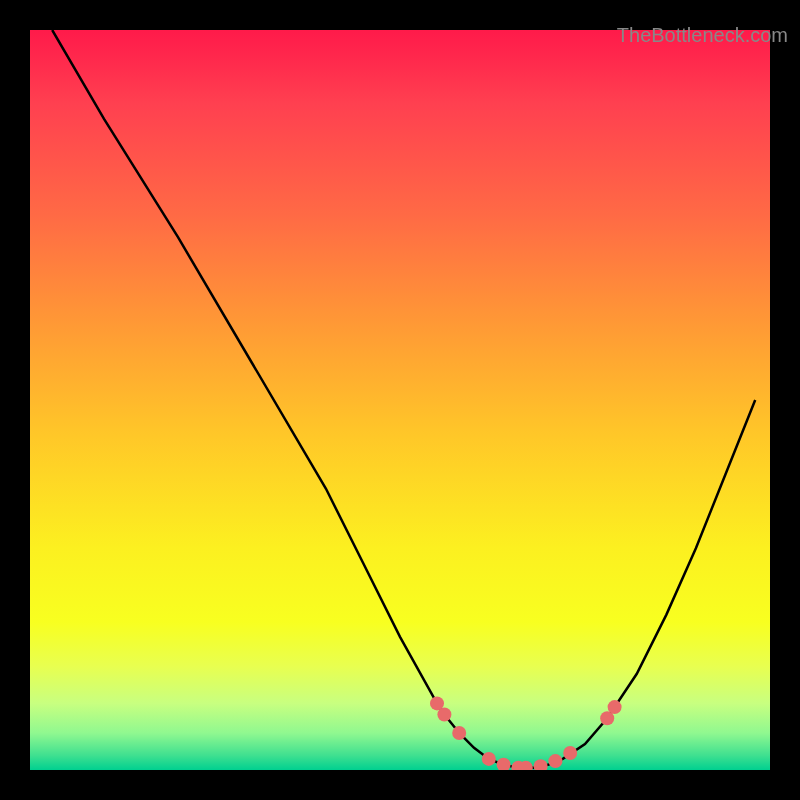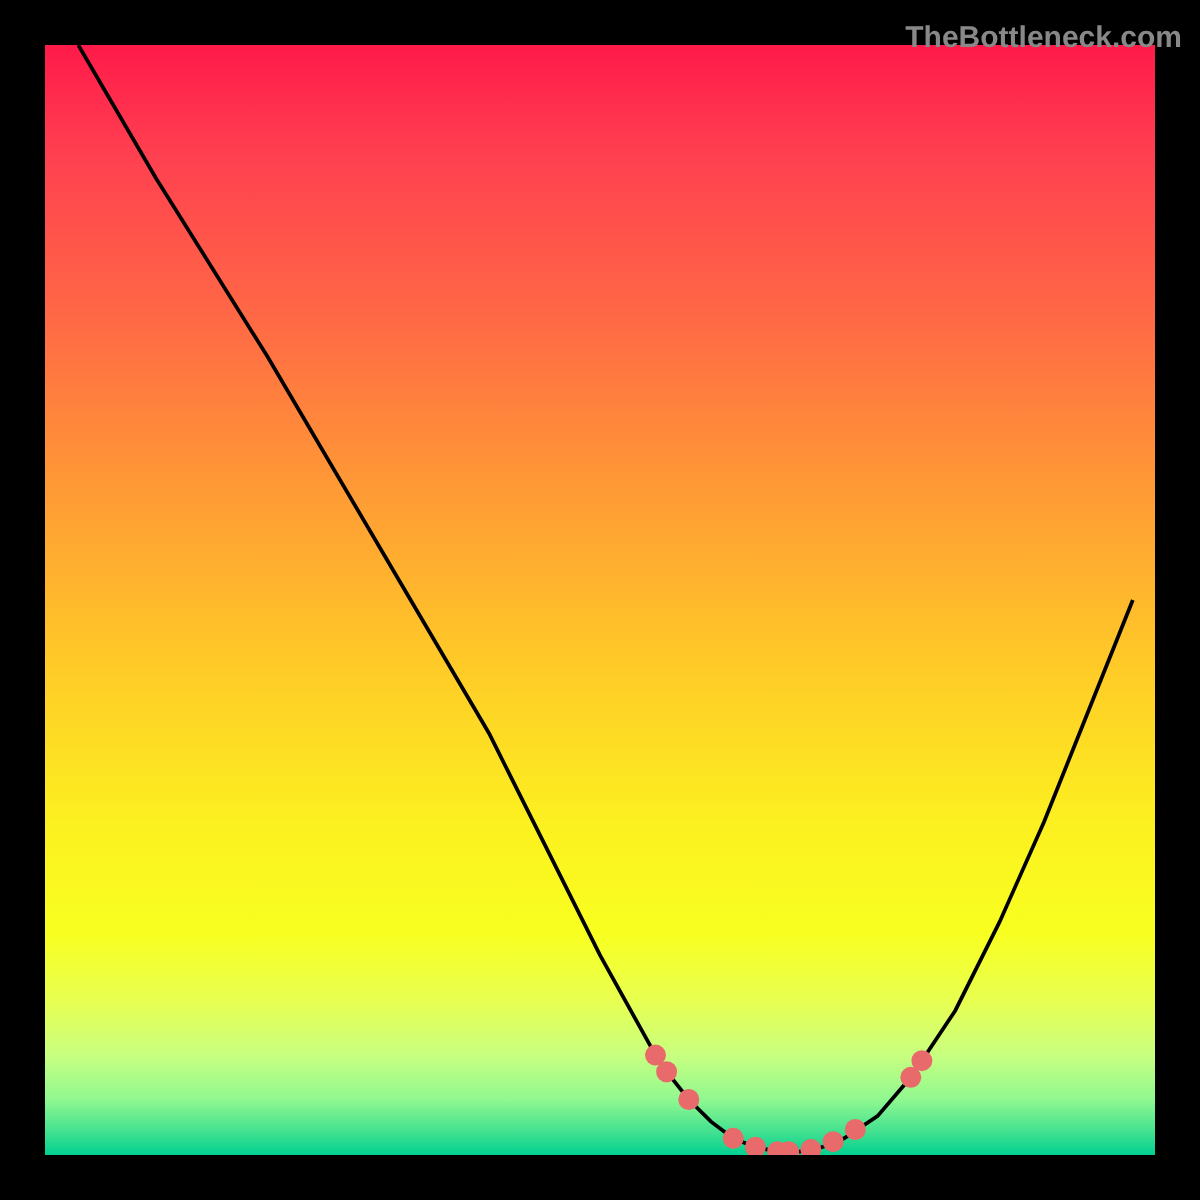--- a/index.html
+++ b/index.html
@@ -27,25 +27,25 @@
       #f8ff20 80%,
       #e8ff50 86%,
       #c8ff80 91%,
       #90f890 95%,
       #40e090 98%,
       #00d090 100%
     );
   }
   .attribution {
     position: absolute;
-    top: 14px;
+    top: 24px;
     right: 12px;
     color: #888;
     font-size: 20px;
-    font-weight: 700;
+    font-weight: 400;
   }
   svg.overlay {
     position: absolute;
     left: 30px;
     top: 30px;
     width: 740px;
     height: 740px;
     pointer-events: none;
   }
 </style>

